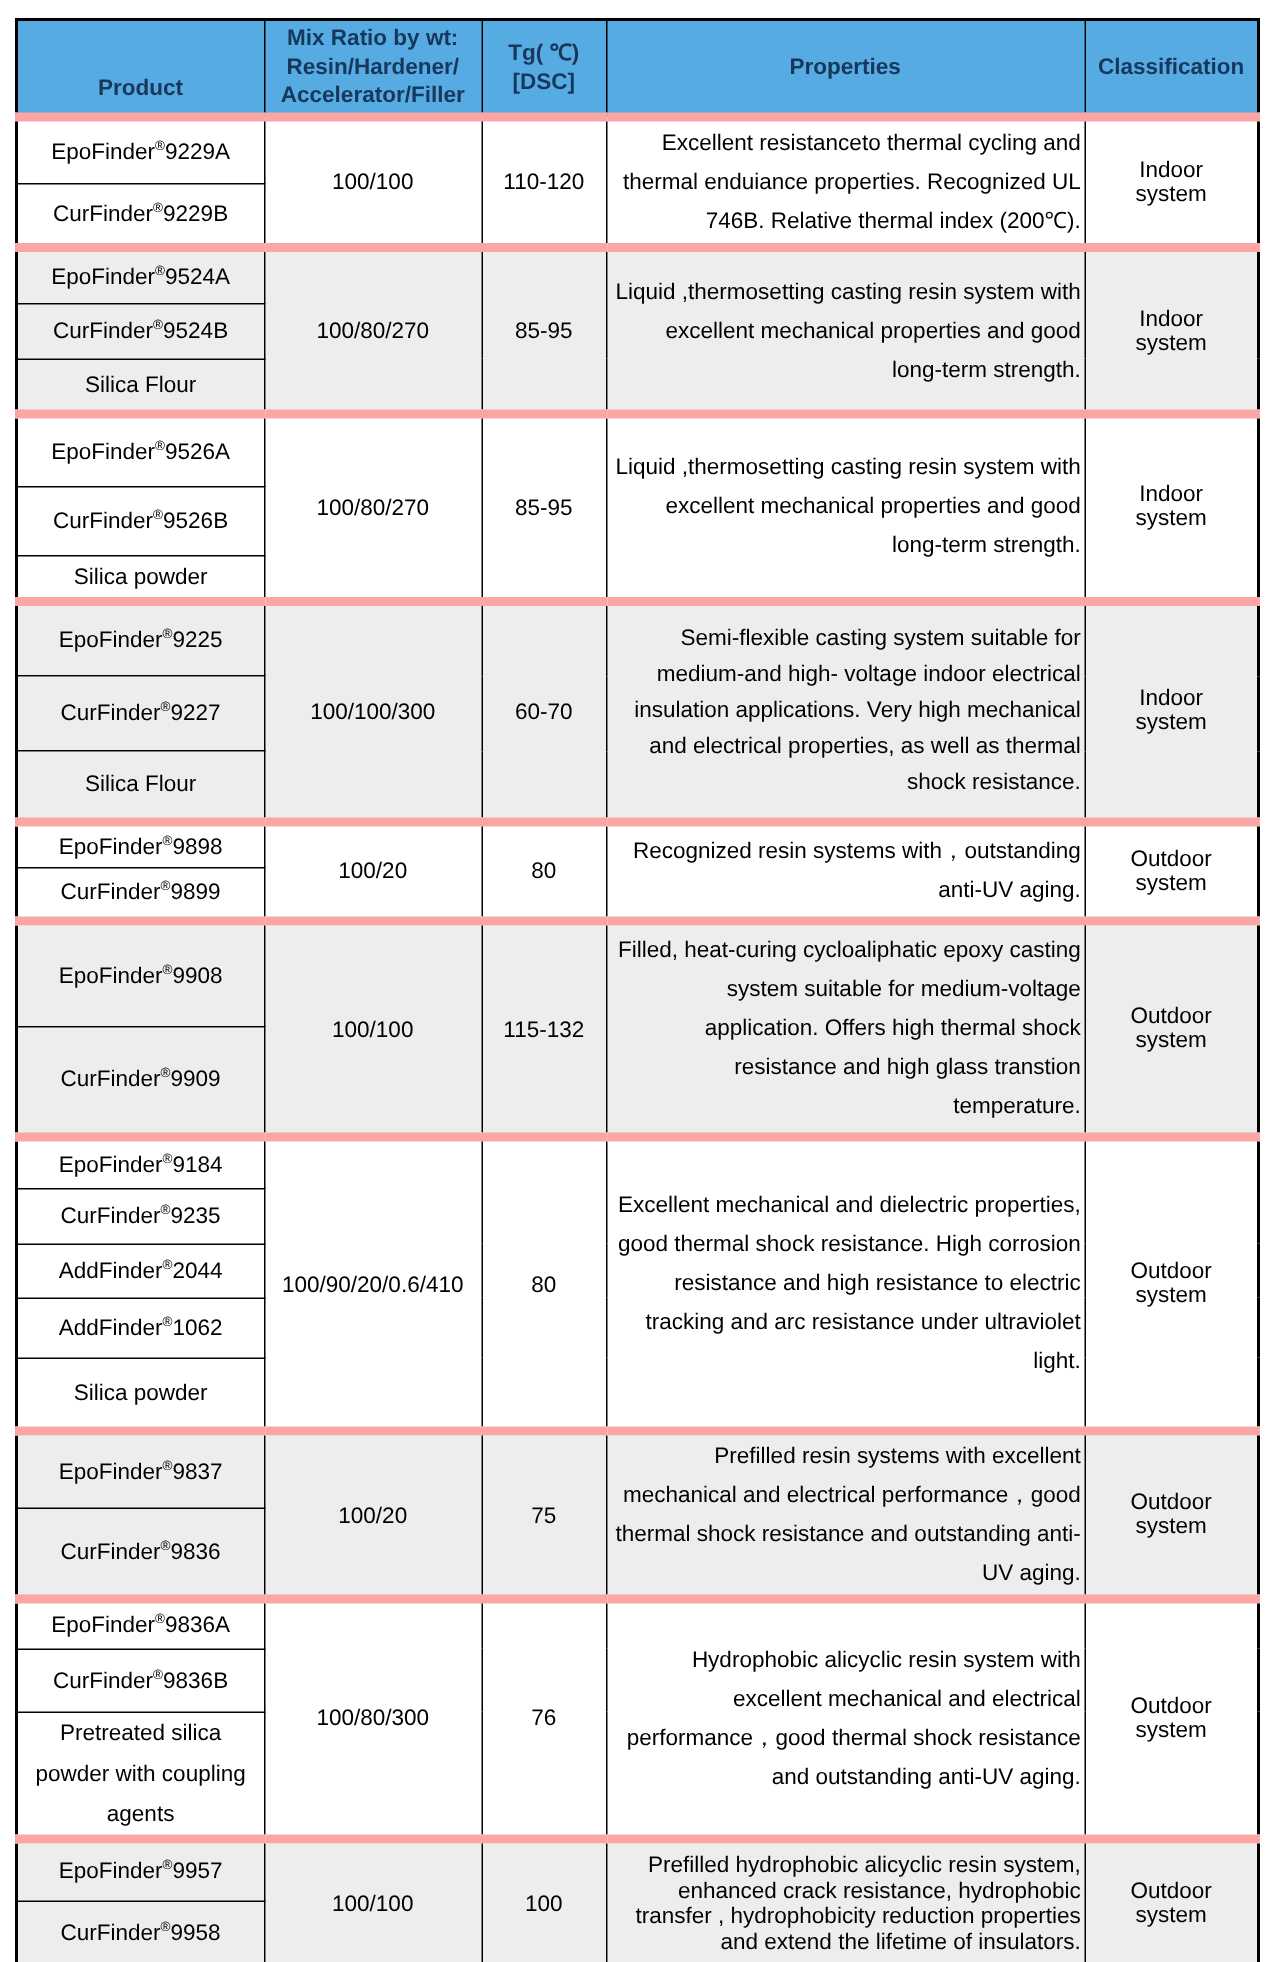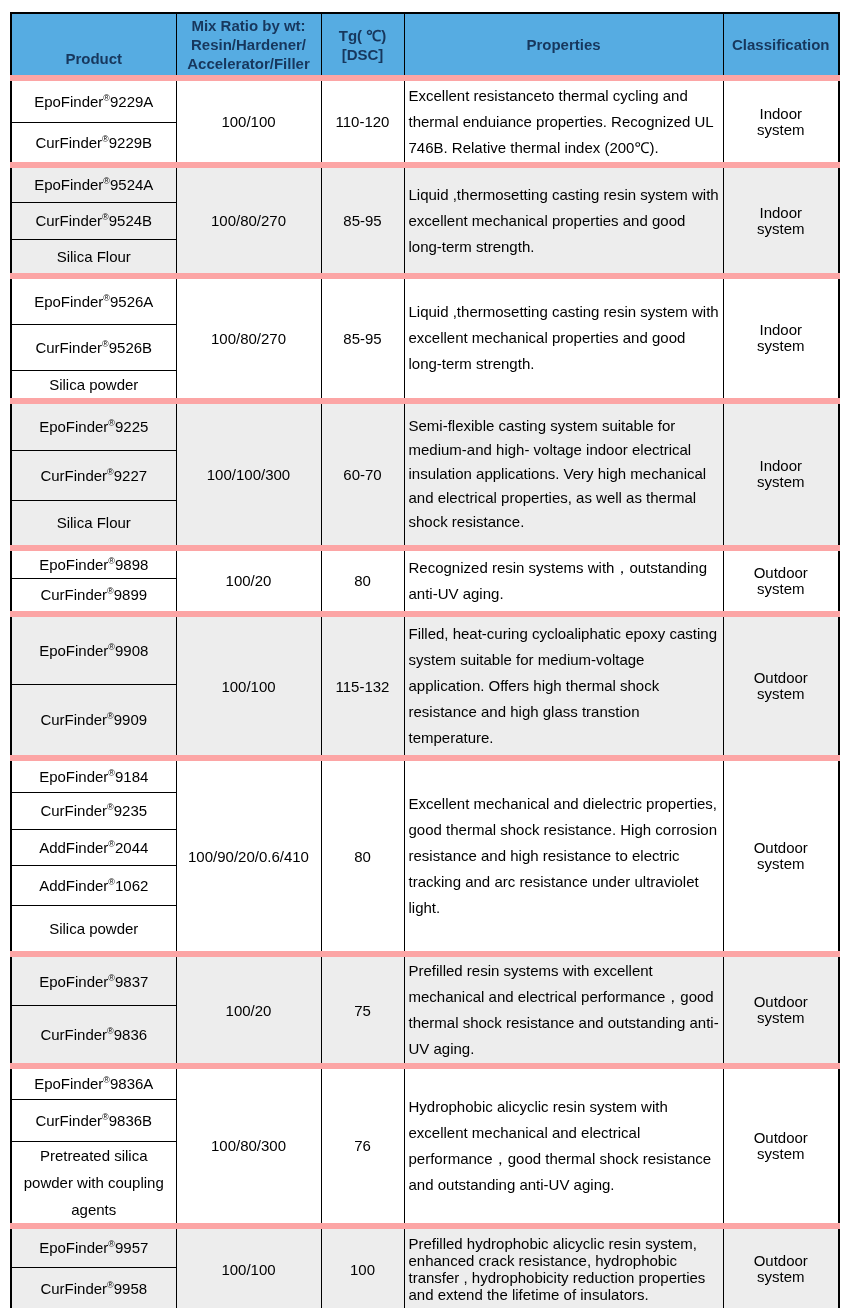--- a/index.html
+++ b/index.html
@@ -54,21 +54,21 @@
 
   td.product-cell {
     text-align: center;
     line-height: 27px;
     padding: 0 6px;
   }
   td.mix, td.tg {
     text-align: center;
   }
   td.props {
-    text-align: left;
+    text-align: right;
     line-height: 26px;
     padding: 1px 2px 1px 4px;
   }
   td.cls {
     text-align: center;
     line-height: 16px;
     white-space: pre-line;
   }
   sup.reg {
     font-size: 9px;

